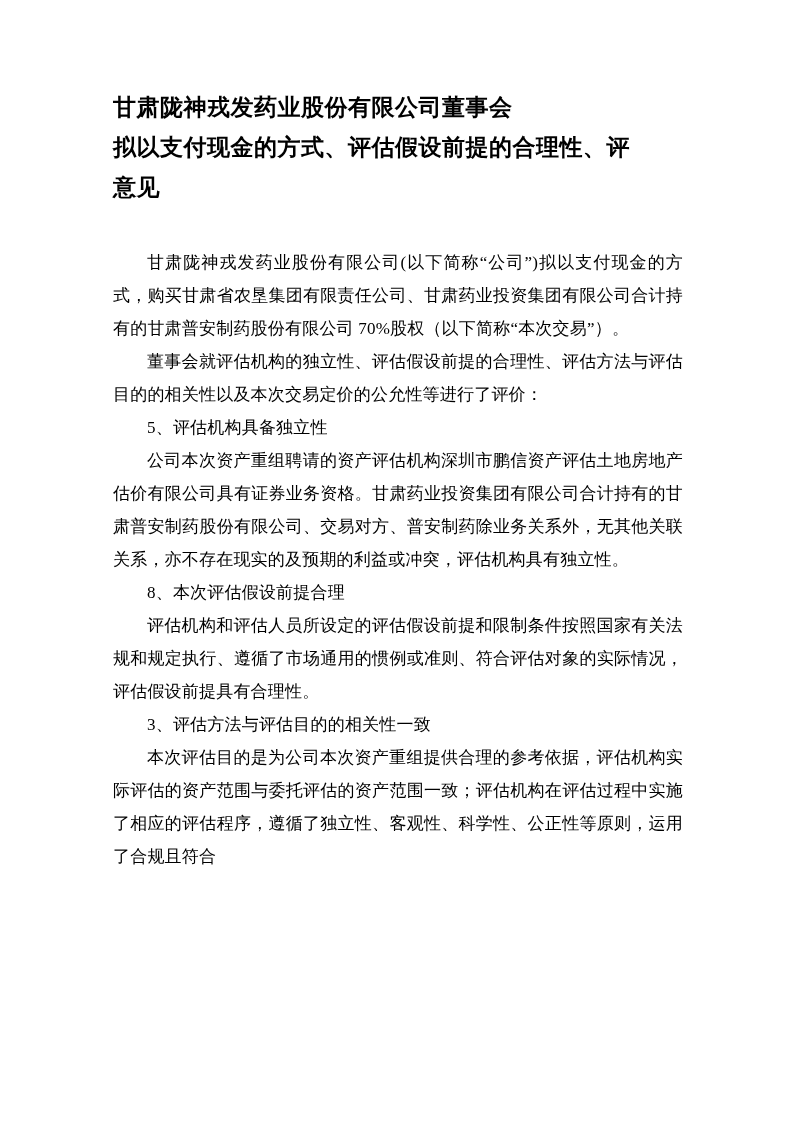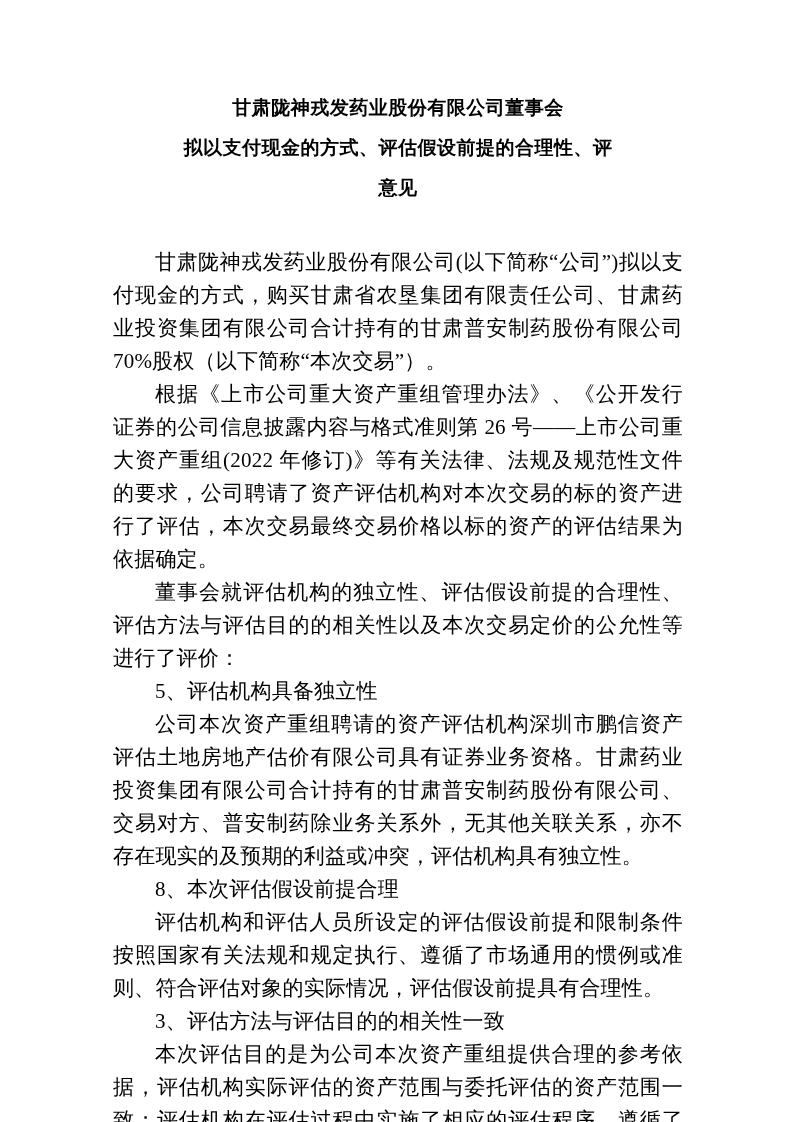--- a/index.html
+++ b/index.html
@@ -22,37 +22,37 @@
     padding: 0;
     background: #ffffff;
   }
   .content {
     position: absolute;
     left: 113px;
     top: 88px;
     width: 570px;
   }
   .doc-title {
-    text-align: center;
-    font-size: 19px;
+    text-align: left;
+    font-size: 23px;
     font-weight: bold;
     line-height: 40px;
     letter-spacing: 0.5px;
     margin: 0;
     font-family: Liberation Serif, serif;
   }
   .doc-title .tline {
     display: block;
   }
   .body-block {
     margin-top: 38px;
   }
   p.para {
     margin: 0;
-    font-size: 21px;
+    font-size: 17px;
     line-height: 33px;
     text-align: justify;
     text-justify: inter-ideograph;
     text-indent: 2em;
     letter-spacing: 0.2px;
   }
 </style>
 </head>
 <body>
 
@@ -60,21 +60,20 @@
   <div class="content">
 
     <div class="doc-title">
       <span class="tline">甘肃陇神戎发药业股份有限公司董事会</span>
       <span class="tline">拟以支付现金的方式、评估假设前提的合理性、评</span>
       <span class="tline">意见</span>
     </div>
 
     <div class="body-block">
       <p class="para">甘肃陇神戎发药业股份有限公司(以下简称“公司”)拟以支付现金的方式，购买甘肃省农垦集团有限责任公司、甘肃药业投资集团有限公司合计持有的甘肃普安制药股份有限公司 70%股权（以下简称“本次交易”）。</p>
-      <p class="para">根据《上市公司重大资产重组管理办法》、《公开发行证券的公司信息披露内容与格式准则第 26 号——上市公司重大资产重组(2022 年修订)》等有关法律、法规及规范性文件的要求，公司聘请了资产评估机构对本次交易的标的资产进行了评估，本次交易最终交易价格以标的资产的评估结果为依据确定。</p>
       <p class="para">董事会就评估机构的独立性、评估假设前提的合理性、评估方法与评估目的的相关性以及本次交易定价的公允性等进行了评价：</p>
       <p class="para">5、评估机构具备独立性</p>
       <p class="para">公司本次资产重组聘请的资产评估机构深圳市鹏信资产评估土地房地产估价有限公司具有证券业务资格。甘肃药业投资集团有限公司合计持有的甘肃普安制药股份有限公司、交易对方、普安制药除业务关系外，无其他关联关系，亦不存在现实的及预期的利益或冲突，评估机构具有独立性。</p>
       <p class="para">8、本次评估假设前提合理</p>
       <p class="para">评估机构和评估人员所设定的评估假设前提和限制条件按照国家有关法规和规定执行、遵循了市场通用的惯例或准则、符合评估对象的实际情况，评估假设前提具有合理性。</p>
       <p class="para">3、评估方法与评估目的的相关性一致</p>
       <p class="para">本次评估目的是为公司本次资产重组提供合理的参考依据，评估机构实际评估的资产范围与委托评估的资产范围一致；评估机构在评估过程中实施了相应的评估程序，遵循了独立性、客观性、科学性、公正性等原则，运用了合规且符合</p>
     </div>
 
   </div>

